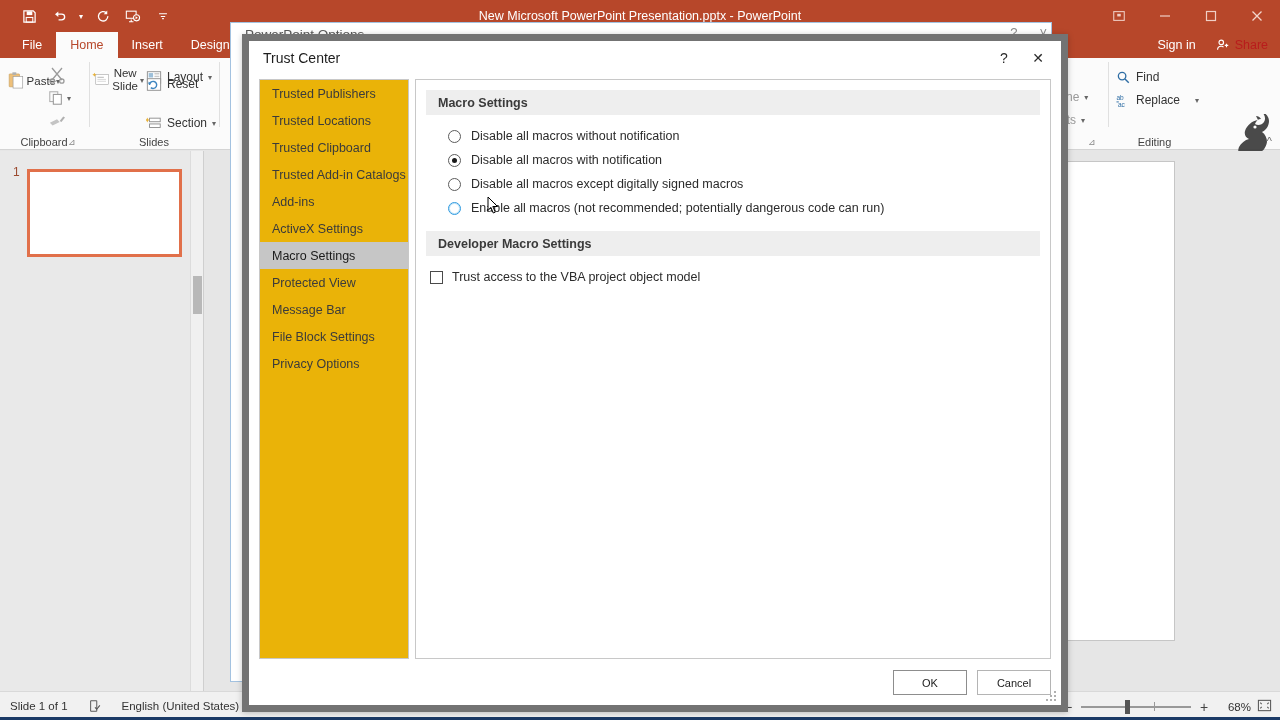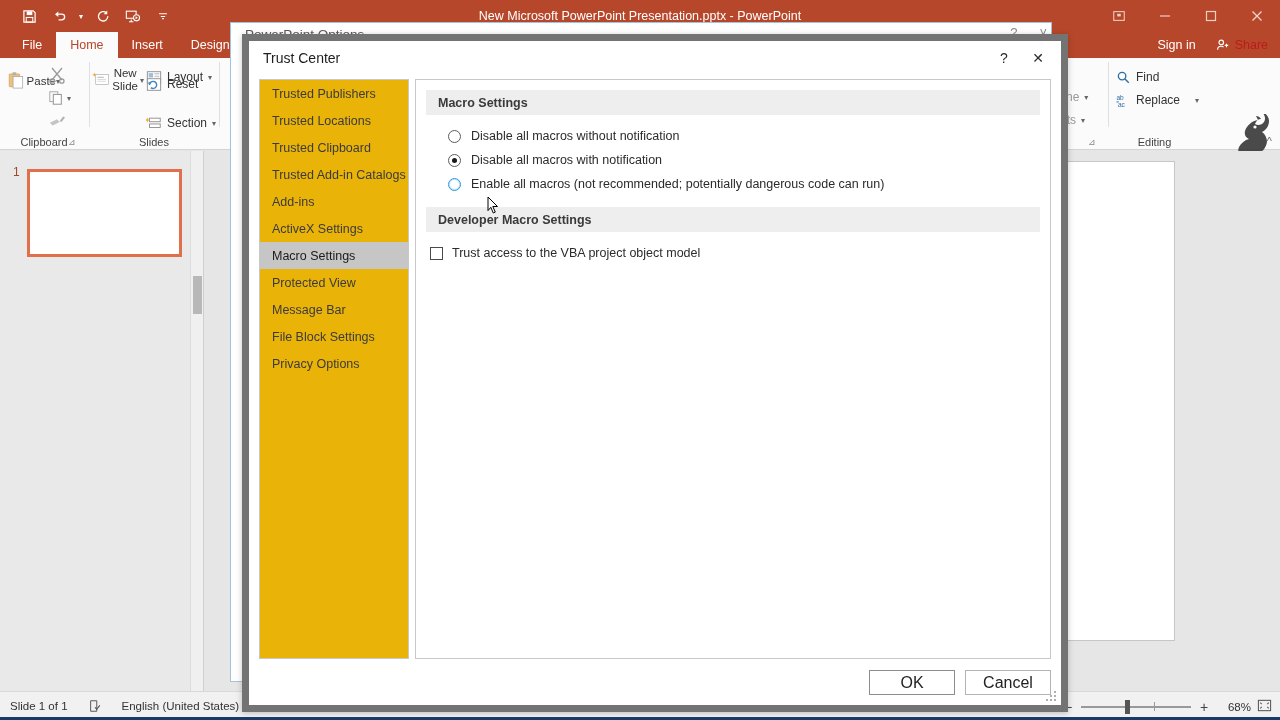--- a/index.html
+++ b/index.html
@@ -167,22 +167,22 @@
     width: 5px; height: 5px; border-radius: 50%; background: #1a1a1a;
   }
   .radio.hover { border-color: #2e9ae0; box-shadow: 0 0 0 1px #bfe3f7 inset; }
   .opt-label { font-size: 12.5px; color: #2b2b2b; }
 
   .cbox-row { display: flex; align-items: center; height: 22px; padding-left: 4px; }
   .cbox { width: 13px; height: 13px; border: 1px solid #4a4a4a; background: #fff; margin-right: 9px; flex: 0 0 auto; }
 
   .tc-footer { position: absolute; right: 10px; bottom: 10px; display: flex; gap: 10px; }
   .dlg-btn {
-    width: 86px; height: 25px; background: #fff; border: 1px solid #b4b4b4;
-    font-size: 16px; color: #222; display: flex; align-items: center; justify-content: center;
+    width: 74px; height: 25px; background: #fff; border: 1px solid #b4b4b4;
+    font-size: 11px; color: #222; display: flex; align-items: center; justify-content: center;
     font-family: "Liberation Sans", sans-serif;
   }
   .dlg-btn.default { border: 1px solid #8d8d8d; }
   .grip { position: absolute; right: 3px; bottom: 2px; width: 12px; height: 12px; }
   .grip i { position: absolute; width: 2px; height: 2px; background: #b0b0b0; }
 
   
   .cursor { position: absolute; left: 487px; top: 196px; width: 12px; height: 19px; }
 
   
@@ -509,20 +509,24 @@
       <div class="opt-row">
         <span class="radio"></span>
         <span class="opt-label"><span>Disable all macros without notification</span></span>
       </div>
 
       <div class="opt-row">
         <span class="radio checked"></span>
         <span class="opt-label"><span>Disable all macros with notification</span></span>
       </div>
 
+      <div class="opt-row">
+        <span class="radio"></span>
+        <span class="opt-label"><span>Disable all macros except digitally signed macros</span></span>
+      </div>
 
       <div class="opt-row">
         <span class="radio hover"></span>
         <span class="opt-label"><span>Enable all macros (not recommended; potentially dangerous code can run)</span></span>
       </div>
 
       <div class="sect-head second">Developer Macro Settings</div>
 
       <div class="cbox-row">
         <span class="cbox"></span>

